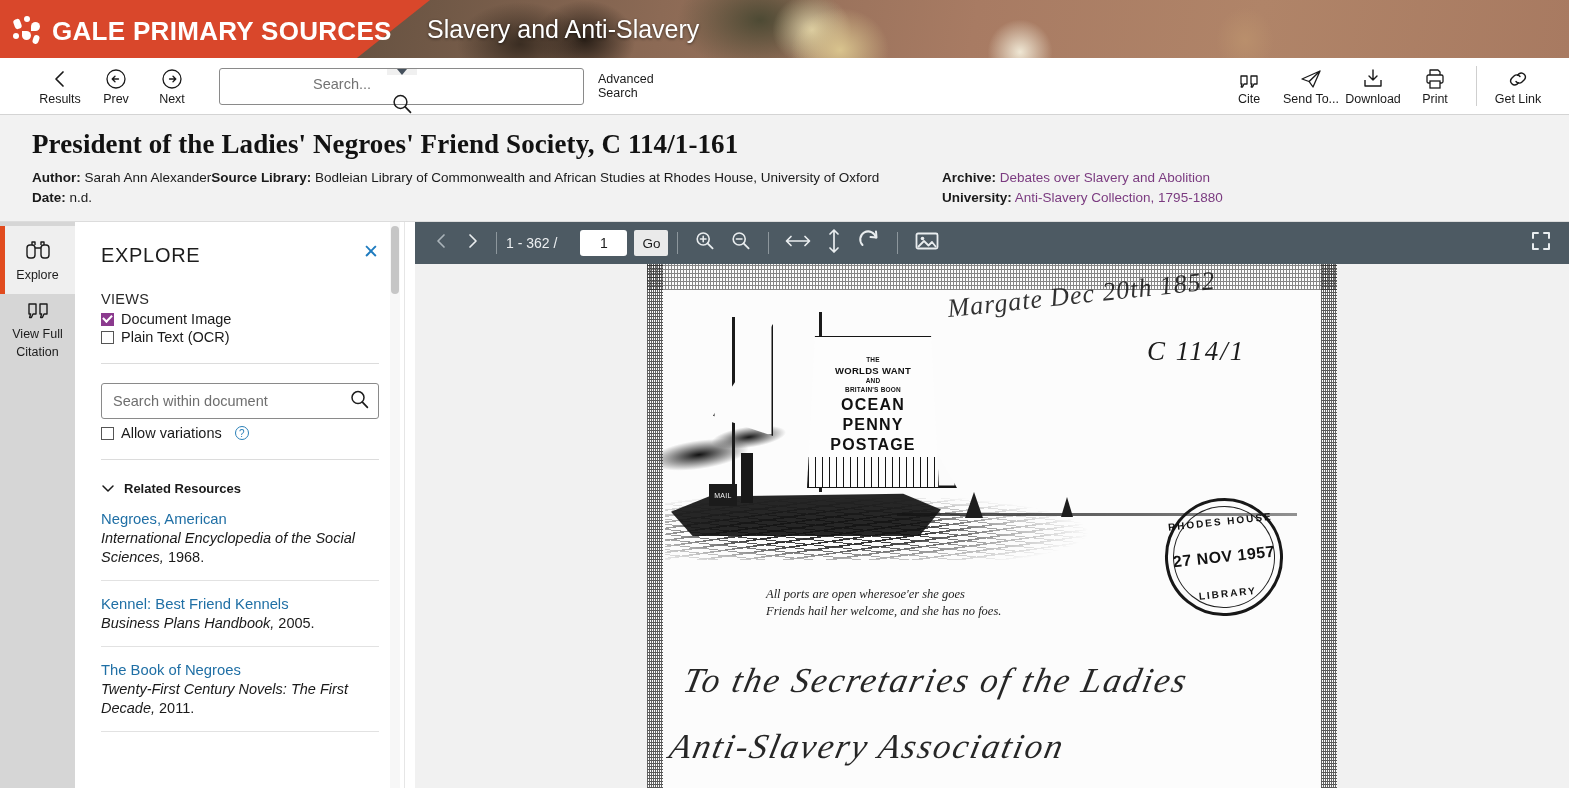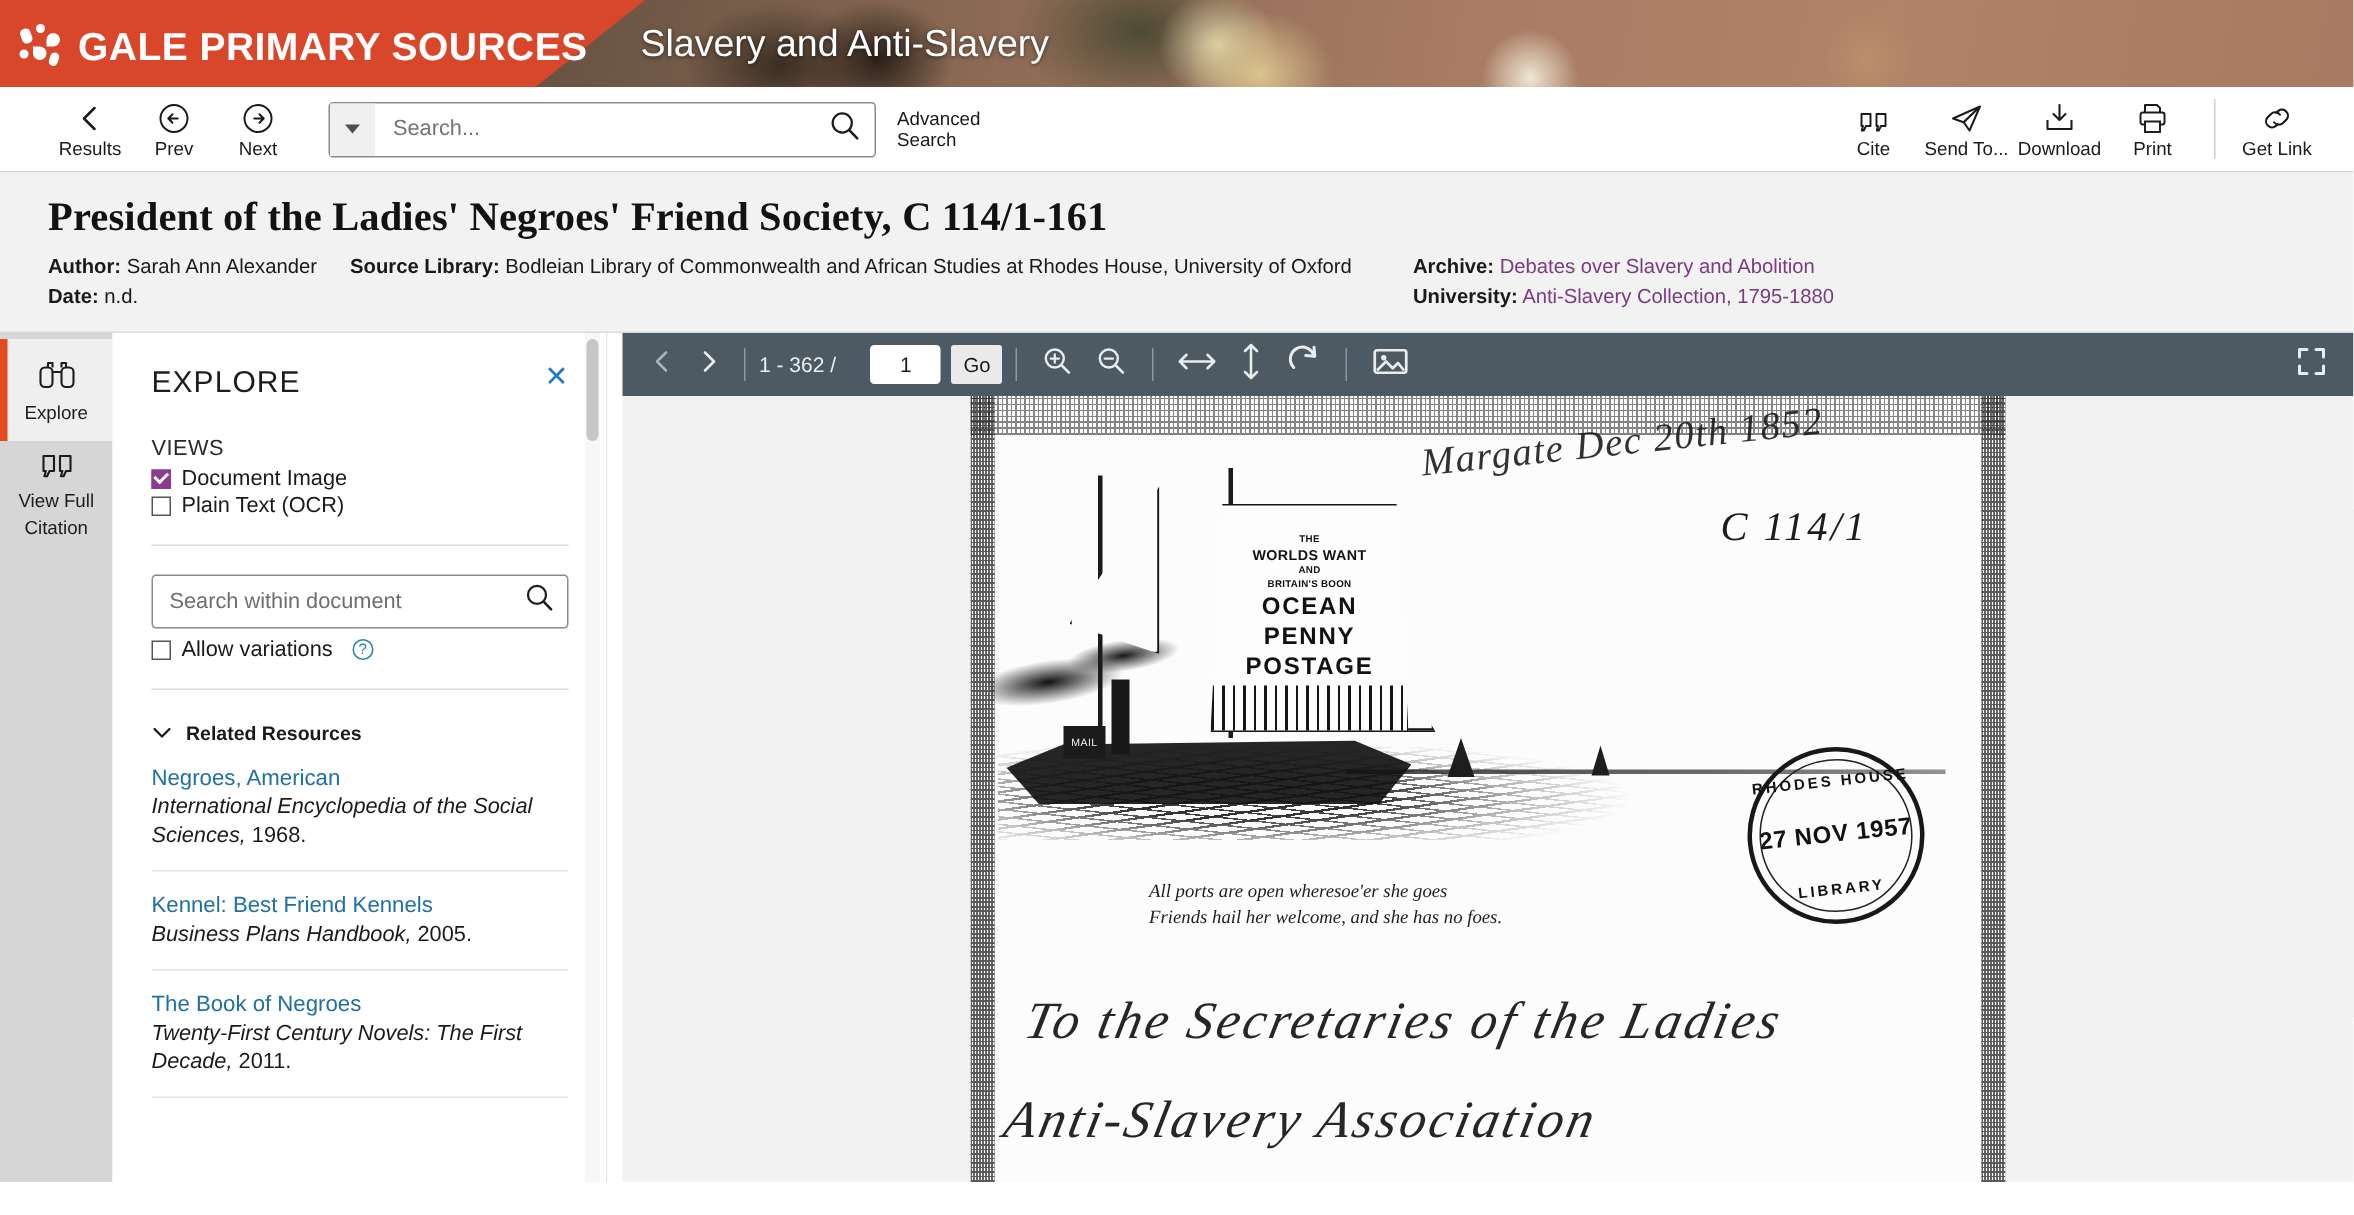--- a/index.html
+++ b/index.html
@@ -81,20 +81,21 @@
   #results-btn { margin-left: 38px; }
   #prev-btn { margin-left: 12px; }
   #next-btn { margin-left: 12px; }
 
   .searchwrap {
     margin-left: 25px;
     display: flex; align-items: center;
     width: 365px; height: 37px;
     border: 1px solid #8a8a8a; border-radius: 3px;
     background: #fff;
+    flex-direction: column;
   }
   .search-drop {
     width: 30px; height: 35px; background: #f0f0f0;
     display: flex; align-items: center; justify-content: center;
     cursor: pointer;
   }
   .caret { width: 0; height: 0; border-left: 5px solid transparent; border-right: 5px solid transparent; border-top: 6px solid #45505c; }
   .search-input {
     flex: 1; border: 0; outline: none; height: 33px;
     font-size: 14.5px; padding-left: 12px; color: #333;
@@ -117,21 +118,21 @@
     position: relative; width: 1569px; height: 107px;
     background: #f2f2f2; border-bottom: 1px solid #dcdcdc;
     padding: 14px 0 0 32px;
   }
   .doc-title {
     font-family: "Liberation Serif", serif;
     font-size: 27px; font-weight: 700; color: #121212;
     letter-spacing: .1px; margin-bottom: 10px;
   }
   .meta-grid { position: relative; font-size: 13.5px; color: #1a1a1a; }
-  .meta-row { display: flex; gap: 22px; margin-bottom: 5px; text-align: right; }
+  .meta-row { display: flex; margin-bottom: 5px; text-align: right; }
   .meta-lbl { font-weight: 700; }
   .meta-col-right { position: absolute; left: 910px; top: 0; }
   .meta-col-right .meta-row { margin-bottom: 5px; }
   .meta-link { color: #7b3b80; cursor: pointer; }
 
   
   .body {
     position: relative; width: 1569px; height: 566px;
     display: flex; background: #fff;
   }

